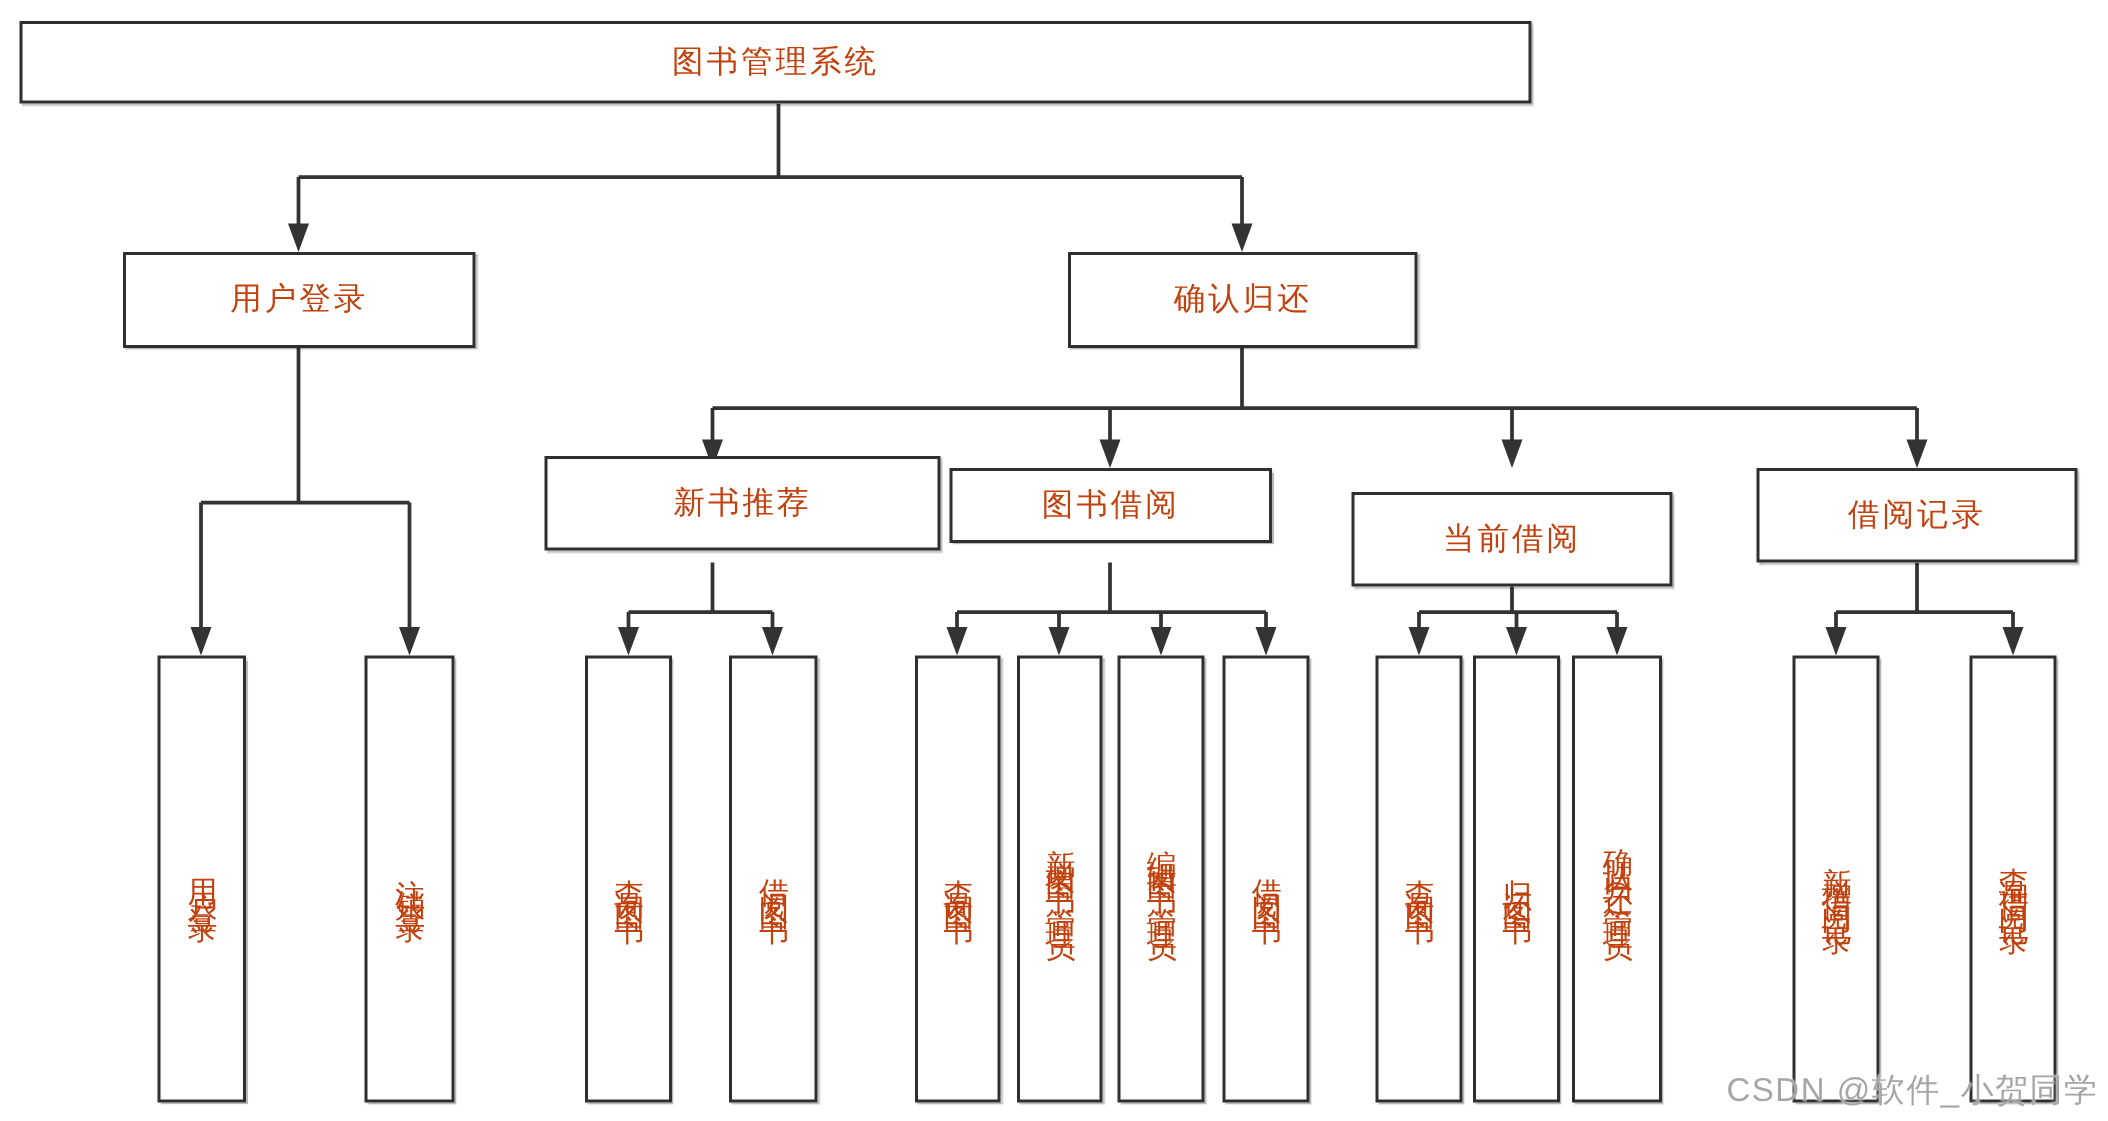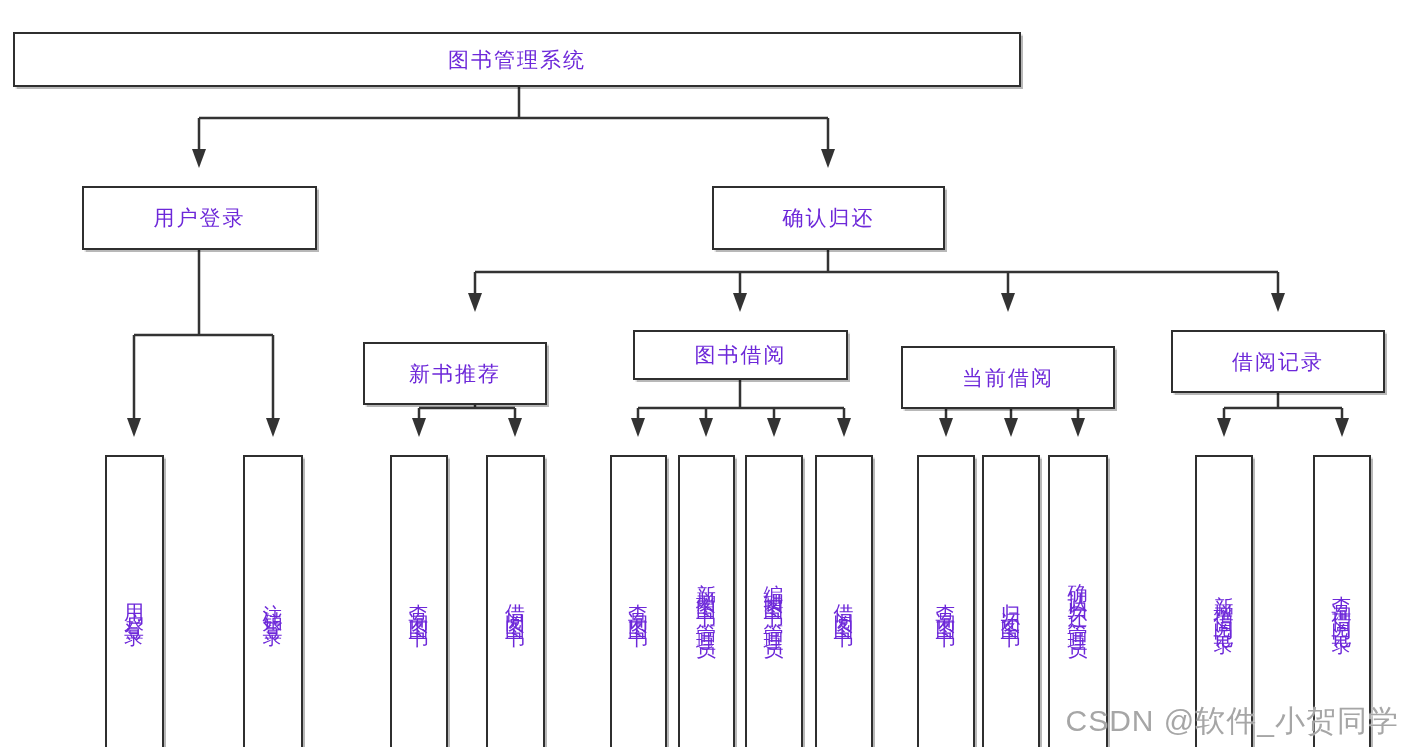--- a/index.html
+++ b/index.html
@@ -5,33 +5,32 @@
   html,body{margin:0;padding:0;background:#ffffff;}
   .stage{
     position:relative;width:1405px;height:747px;background:#ffffff;overflow:hidden;
     font-family:"Liberation Sans","DejaVu Sans",sans-serif;
   }
   .wires{position:absolute;left:0;top:0;z-index:1;}
   .node{
     position:absolute;box-sizing:border-box;z-index:2;
     background:#ffffff;border:2.5px solid #2f2f2f;
     display:flex;align-items:center;justify-content:center;
-    font-size:21px;color:#6d28d9;letter-spacing:2px;line-height:1.2;
+    font-size:21px;color:#c2410c;letter-spacing:2px;line-height:1.2;
     box-shadow:1.5px 1.5px 1px rgba(0,0,0,0.28);
     white-space:nowrap;
-    margin-top:18px;
   }
   .leaf{
     writing-mode:vertical-rl;text-orientation:mixed;
     font-size:20px;letter-spacing:8px;line-height:1;
     white-space:normal;padding:4px 0;
   }
   .watermark{
     position:absolute;right:6px;bottom:5px;z-index:3;
-    font-size:30px;color:#a6a6a6;letter-spacing:1px;
+    font-size:22px;color:#a6a6a6;letter-spacing:1px;
     text-shadow:0 0 2px #ffffff;
   }
 </style>
 </head>
 <body>
 
 <div class="stage">
 
   <svg class="wires" width="1405" height="747" viewBox="0 0 1405 747">
     <g stroke="#333333" stroke-width="2.5" fill="none">
@@ -71,21 +70,21 @@
       <polygon points="1217,418 1231,418 1224,437"></polygon>
       <polygon points="1335,418 1349,418 1342,437"></polygon>
     </g>
   </svg>
 
   <div class="node" style="left:13px;top:14px;width:1008px;height:55px">图书管理系统</div>
 
   <div class="node" style="left:82px;top:168px;width:235px;height:64px">用户登录</div>
   <div class="node" style="left:712px;top:168px;width:233px;height:64px">确认归还</div>
 
-  <div class="node" style="left:363px;top:324px;width:184px;height:63px">新书推荐</div>
+  <div class="node" style="left:363px;top:304px;width:264px;height:63px">新书推荐</div>
   <div class="node" style="left:633px;top:312px;width:215px;height:50px">图书借阅</div>
   <div class="node" style="left:901px;top:328px;width:214px;height:63px">当前借阅</div>
   <div class="node" style="left:1171px;top:312px;width:214px;height:63px">借阅记录</div>
 
   <div class="node leaf" style="left:105px;top:437px;width:59px;height:298px">用户登录</div>
   <div class="node leaf" style="left:243px;top:437px;width:60px;height:298px">注销登录</div>
 
   <div class="node leaf" style="left:390px;top:437px;width:58px;height:298px">查询图书</div>
   <div class="node leaf" style="left:486px;top:437px;width:59px;height:298px">借阅图书</div>
 

